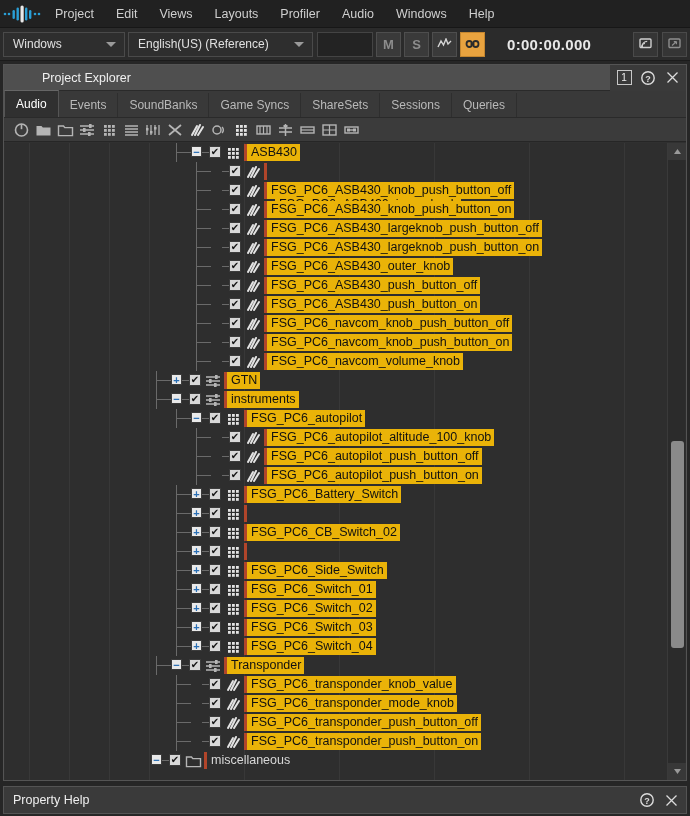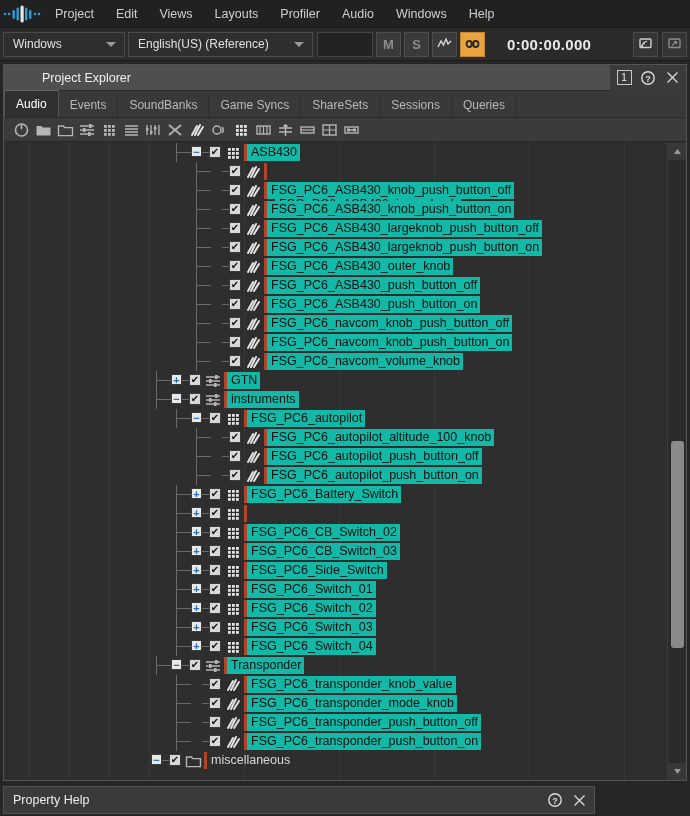--- a/index.html
+++ b/index.html
@@ -166,21 +166,21 @@
     display:flex; align-items:center; justify-content:center;
     color: #141414; font-size: 10px; line-height: 10px;
   }
   .nicon { position:absolute; width: 16px; height: 15px; z-index: 3; }
   .redbar {
     position: absolute; width: 3px; height: 17px; top:1px;
     background: #b1452a; z-index: 3;
   }
   .label {
     position: absolute; height: 17px; top: 1px;
-    background: #14b8a6; color: #111111;
+    background: #eab308; color: #111111;
     font-size: 12.5px; line-height: 17px;
     padding: 0 3px 0 4px; z-index: 2;
   }
   .label.unsel { background: transparent; color: #d8d8d8; }
 
   
   #vscroll {
     position: absolute; right: 1px; top: 0; width: 18px; bottom: 0;
     background: #2b2b2b; border-left: 1px solid #3a3a3a;
   }
@@ -192,21 +192,21 @@
   #sb-down { bottom: 0; }
   #sb-thumb {
     position:absolute; left: 3px; width: 13px;
     background: #8a8a8a; border-radius: 3px;
     top: 298px; height: 207px;
   }
 
   
   #ph-panel {
     position: absolute; left: 3px; top: 786px;
-    width: 592px; height: 28px;
+    width: 684px; height: 28px;
     background: #3a3a3a; border: 1px solid #545454;
     display: flex; align-items: center;
   }
   #ph-title { color: #efefef; font-size: 12.5px; padding-left: 9px; flex:1; }
   #ph-right { display: flex; align-items: center; padding-right: 3px; }
 </style>
 </head>
 <body>
 
 <div id="menubar">
@@ -789,21 +789,20 @@
               <rect x="7" y="3" width="2.8" height="2.8" fill="#e3e3e3"></rect>
               <rect x="11" y="3" width="2.8" height="2.8" fill="#e3e3e3"></rect>
               <rect x="3" y="7" width="2.8" height="2.8" fill="#e3e3e3"></rect>
               <rect x="7" y="7" width="2.8" height="2.8" fill="#e3e3e3"></rect>
               <rect x="11" y="7" width="2.8" height="2.8" fill="#e3e3e3"></rect>
               <rect x="3" y="11" width="2.8" height="2.8" fill="#e3e3e3"></rect>
               <rect x="7" y="11" width="2.8" height="2.8" fill="#e3e3e3"></rect>
               <rect x="11" y="11" width="2.8" height="2.8" fill="#e3e3e3"></rect>
             </svg></div>
           <div class="redbar" style="left: 239px;"></div>
-          <div class="label" style="left: 242px;">FSG_PC6_CB_Switch_03</div>
         </div>
         <div class="row" style="position: absolute; left: 0px; right: 0px; top: 418px;">
           <div class="guides">
             <div class="hline" style="left: 197px; top: 9px; width: 7px;"></div>
             <div class="vline" style="left: 171px; top: 0px; height: 19px;"></div>
             <div class="hline" style="left: 171px; top: 9px; width: 15px;"></div>
           </div>
           <div class="expander" style="left: 186px; top: 3px;">
             <span class="exp-glyph">+</span>
           </div>

